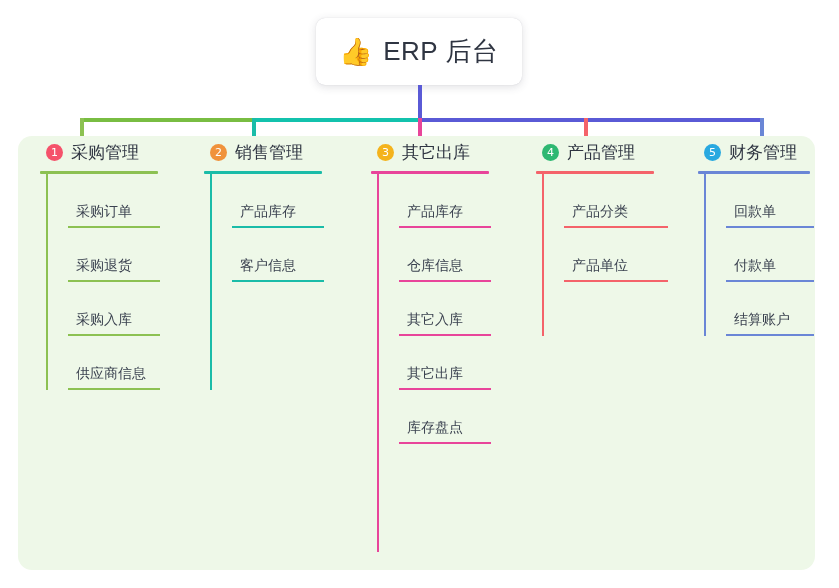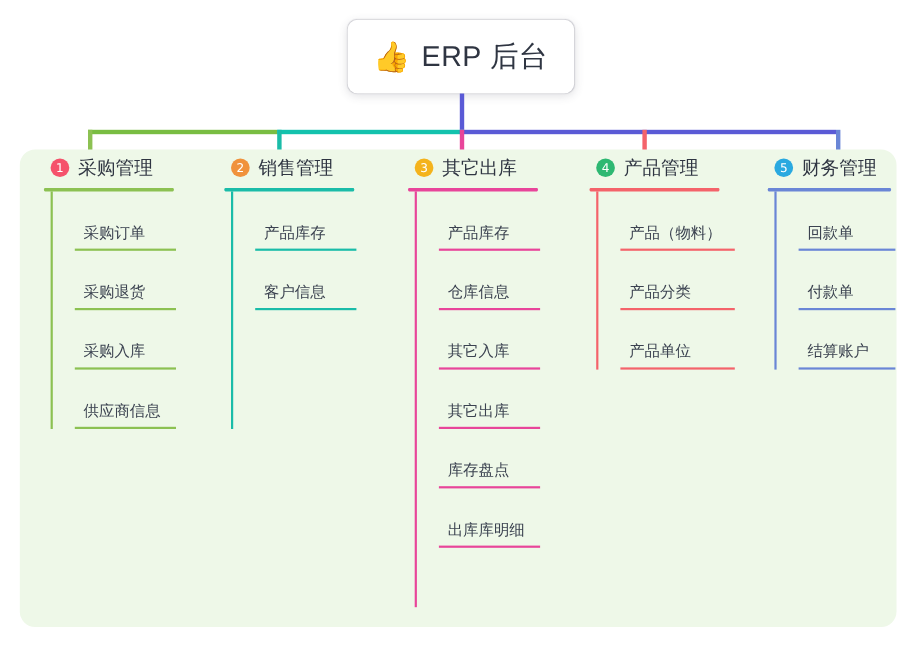--- a/index.html
+++ b/index.html
@@ -232,39 +232,31 @@
             <div class="item-rule" style="width: 92px; background: rgb(232, 69, 154);"></div>
           </div>
           <div class="item">
             <span class="item-label">其它出库</span>
             <div class="item-rule" style="width: 92px; background: rgb(232, 69, 154);"></div>
           </div>
           <div class="item">
             <span class="item-label">库存盘点</span>
             <div class="item-rule" style="width: 92px; background: rgb(232, 69, 154);"></div>
           </div>
-          <div class="item">
-            <span class="item-label">出库库明细</span>
-            <div class="item-rule" style="width: 92px; background: rgb(232, 69, 154);"></div>
-          </div>
         </div>
       </div>
       <div class="col" style="left: 518px; width: 150px;">
         <div class="col-head">
           <span class="badge" style="background: rgb(46, 184, 114);">4</span>
           <span class="col-title">产品管理</span>
         </div>
         <div class="col-rule" style="width: 118px; background: rgb(244, 99, 106);"></div>
         <div class="items">
           <div class="spine" style="background: rgb(244, 99, 106); height: 162px;"></div>
           <div class="item">
-            <span class="item-label">产品（物料）</span>
-            <div class="item-rule" style="width: 104px; background: rgb(244, 99, 106);"></div>
-          </div>
-          <div class="item">
             <span class="item-label">产品分类</span>
             <div class="item-rule" style="width: 104px; background: rgb(244, 99, 106);"></div>
           </div>
           <div class="item">
             <span class="item-label">产品单位</span>
             <div class="item-rule" style="width: 104px; background: rgb(244, 99, 106);"></div>
           </div>
         </div>
       </div>
       <div class="col" style="left: 680px; width: 150px;">

